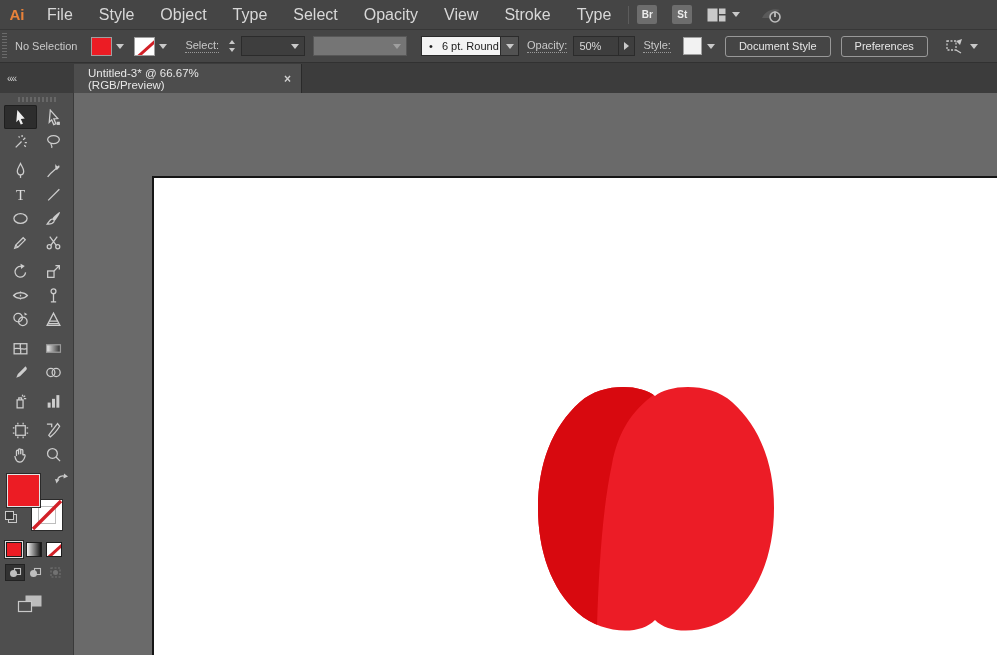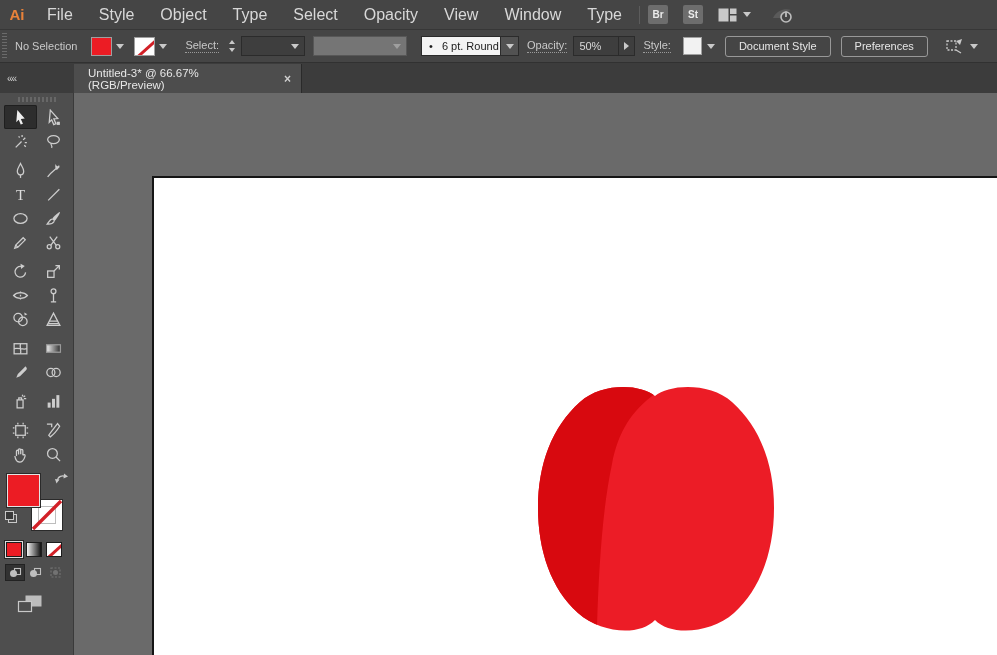--- a/index.html
+++ b/index.html
@@ -129,21 +129,21 @@
   <div class="menubar">
     <div class="ai-logo">Ai</div>
     <div class="menu-items" id="menu-items">
         <span class="menu-item">File</span>
         <span class="menu-item">Style</span>
         <span class="menu-item">Object</span>
         <span class="menu-item">Type</span>
         <span class="menu-item">Select</span>
         <span class="menu-item">Opacity</span>
         <span class="menu-item">View</span>
-        <span class="menu-item">Window</span>
+        <span class="menu-item">Stroke</span>
         <span class="menu-item">Type</span>
       </div>
     <div class="mb-sep"></div>
     <div class="tile-btn">Br</div>
     <div class="tile-btn">St</div>
     <div class="ws-group">
       <svg width="19" height="14" viewBox="0 0 19 14">
         <rect x="0.5" y="0.5" width="10" height="13" fill="#c9c9c9" stroke="none"></rect>
         <rect x="12" y="0.5" width="6.5" height="5.5" fill="#c9c9c9" stroke="none"></rect>
         <rect x="12" y="7.5" width="6.5" height="6" fill="#c9c9c9" stroke="none"></rect>

